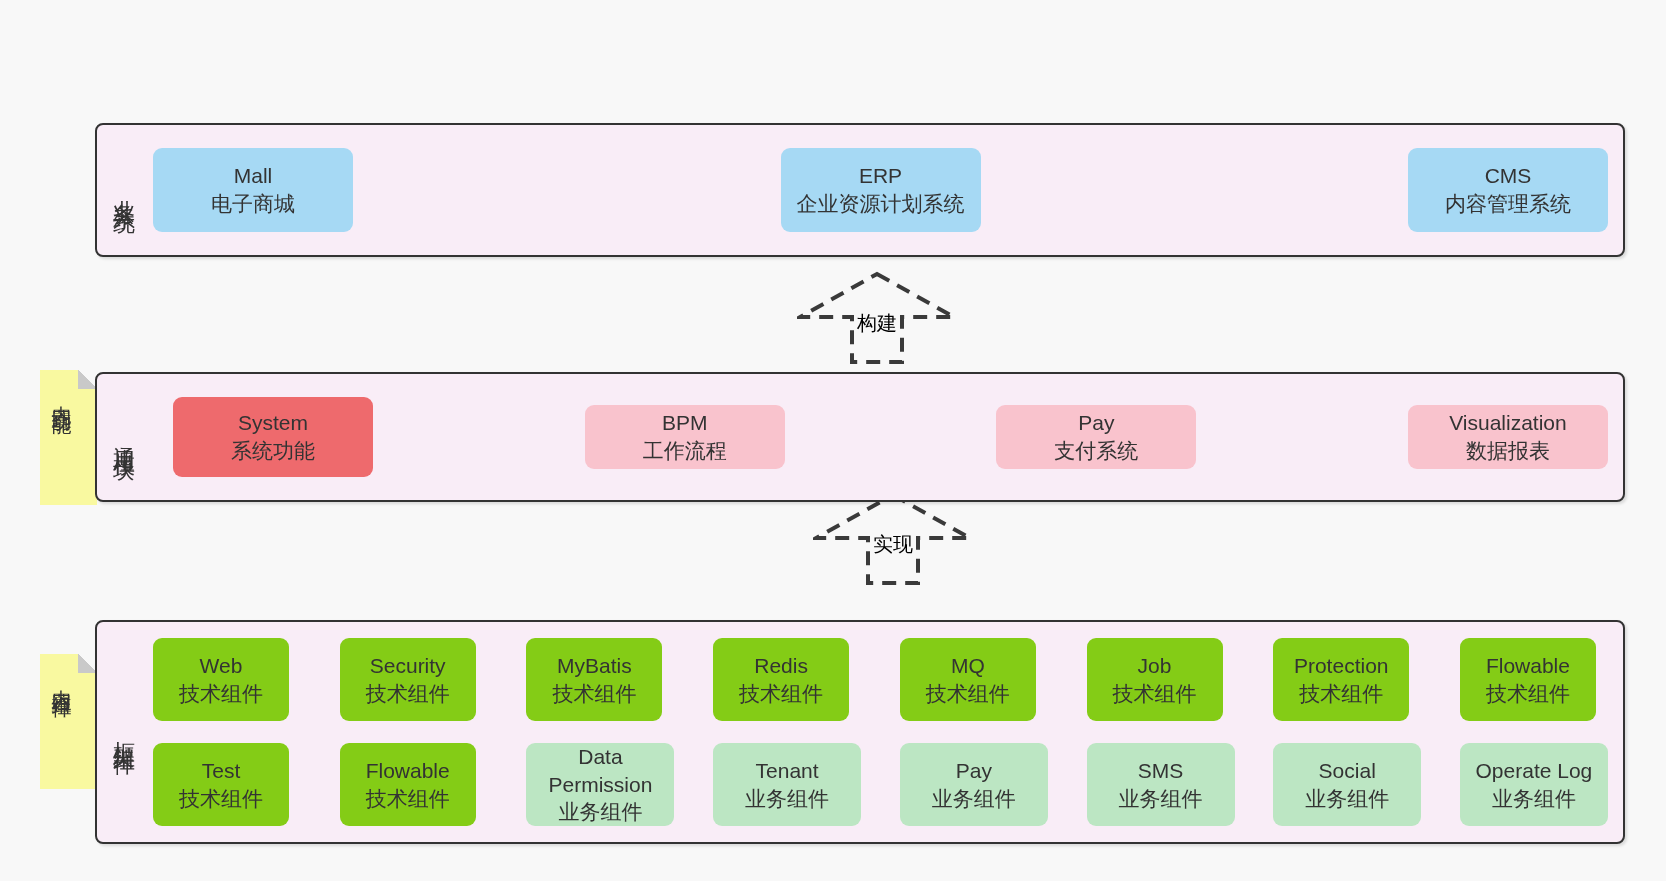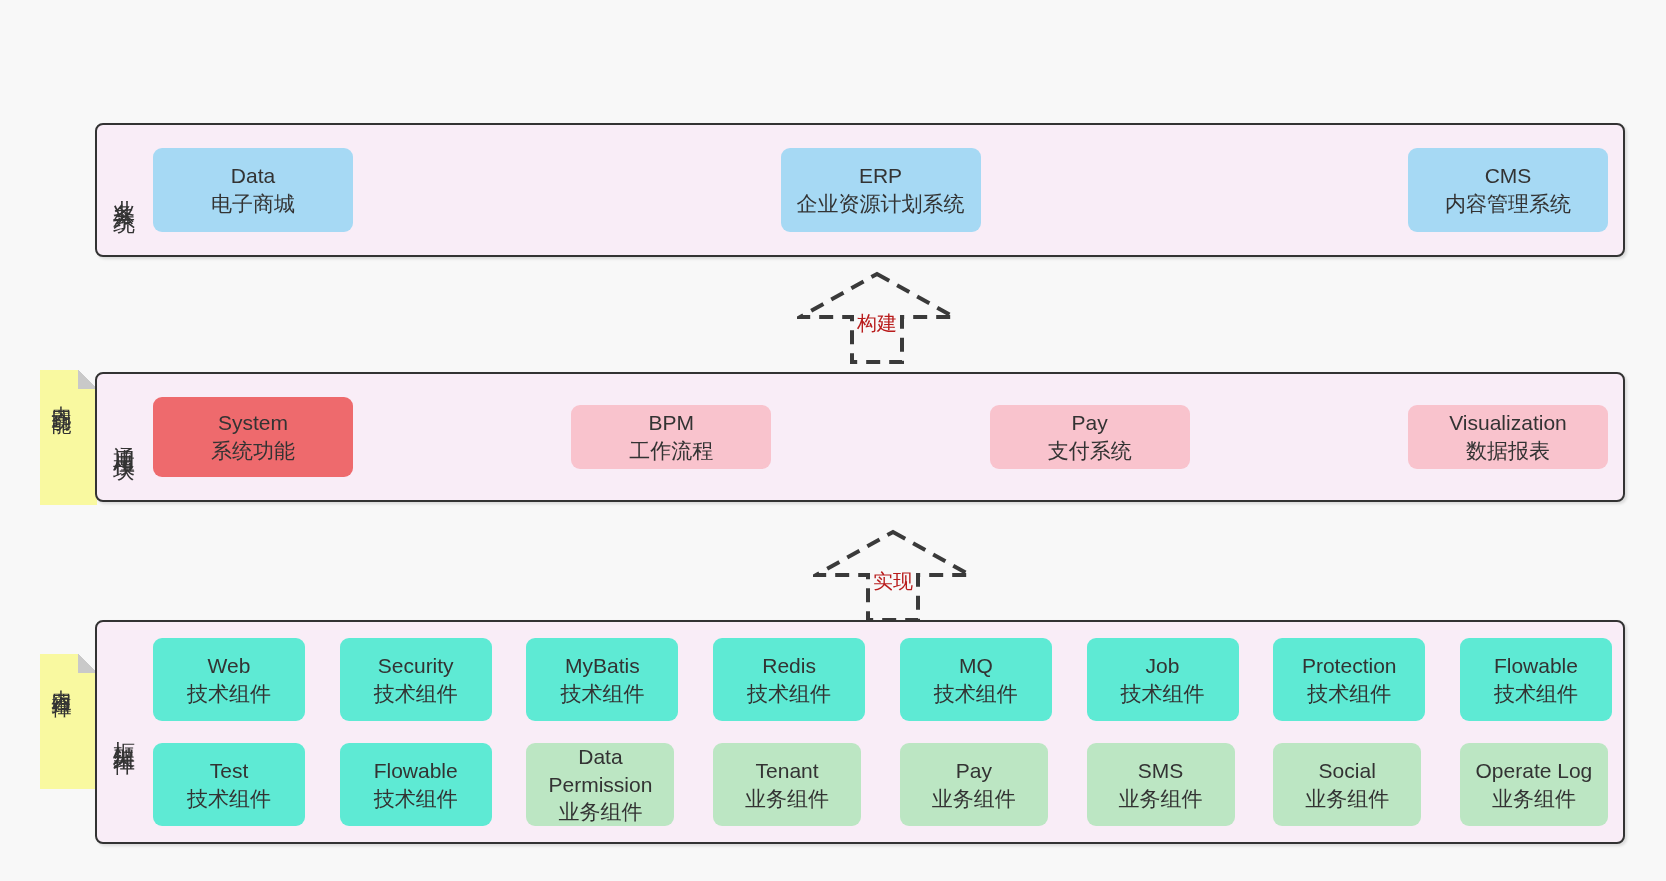--- a/index.html
+++ b/index.html
@@ -33,63 +33,63 @@
     display:grid;grid-template-columns:repeat(8,148px);
     justify-content:space-between;align-content:center;row-gap:22px;
   }
   .box{
     display:flex;flex-direction:column;justify-content:center;align-items:center;
     text-align:center;border-radius:9px;
     font-size:21px;line-height:1.32;
   }
   .box .bn,.box .bs{display:block;}
   .box.blue {width:200px;height:84px;background:#a6d9f4;}
-  .box.red  {width:200px;height:80px;background:#ee6a6d;}
+  .box.red  {width:200px;height:80px;background:#ee6a6d;margin-left:20px;}
   .box.pink {width:200px;height:64px;background:#f9c3cd;}
-  .box.green{width:152px;height:83px;background:#5eead4;}
+  .box.green{width:136px;height:83px;background:#84cc16;}
   .box.green-light{width:148px;height:83px;background:#bce6c3;}
   .note{
     position:absolute;left:40px;width:57px;height:135px;
     background:#f9f9a0;z-index:1;box-sizing:border-box;
   }
   .note-1{top:370px;}
   .note-2{top:654px;}
   .note::after{
     content:"";position:absolute;top:0;right:0;width:19px;height:19px;
     background:linear-gradient(to bottom left,#f8f8f8 49%,#c9c9c9 50%);
   }
   .note-text{
     position:absolute;left:9px;top:20px;
     writing-mode:vertical-rl;text-orientation:upright;
     font-size:20px;letter-spacing:3px;color:#333;white-space:nowrap;
   }
   .arrow{position:absolute;width:160px;height:94px;z-index:1;}
   .arrow-1{left:797px;top:271px;}
-  .arrow-2{left:813px;top:529px;text-decoration:underline;}
+  .arrow-2{left:813px;top:492px;text-decoration:underline;}
   .arrow svg{display:block;width:100%;height:100%;}
   .arrow-label{
     position:absolute;left:50%;top:38px;transform:translateX(-50%);
-    background:#f8f8f8;padding:1px 3px;font-size:20px;color:#b91c1c;white-space:nowrap;
+    background:#f8f8f8;padding:1px 3px;font-size:20px;color:#000000;white-space:nowrap;
   }
 </style>
 </head>
 <body>
 
 <div class="note note-1">
   <span class="note-text">内置功能</span>
 </div>
 <div class="note note-2">
   <span class="note-text">内置组件</span>
 </div>
 
 <div class="tier tier-1">
   <span class="tier-label">业务系统</span>
   <div class="boxes-row">
     <div class="box blue">
-      <span class="bn">Data</span>
+      <span class="bn">Mall</span>
       <span class="bs">电子商城</span>
     </div>
     <div class="box blue">
       <span class="bn">ERP</span>
       <span class="bs">企业资源计划系统</span>
     </div>
     <div class="box blue">
       <span class="bn">CMS</span>
       <span class="bs">内容管理系统</span>
     </div>

